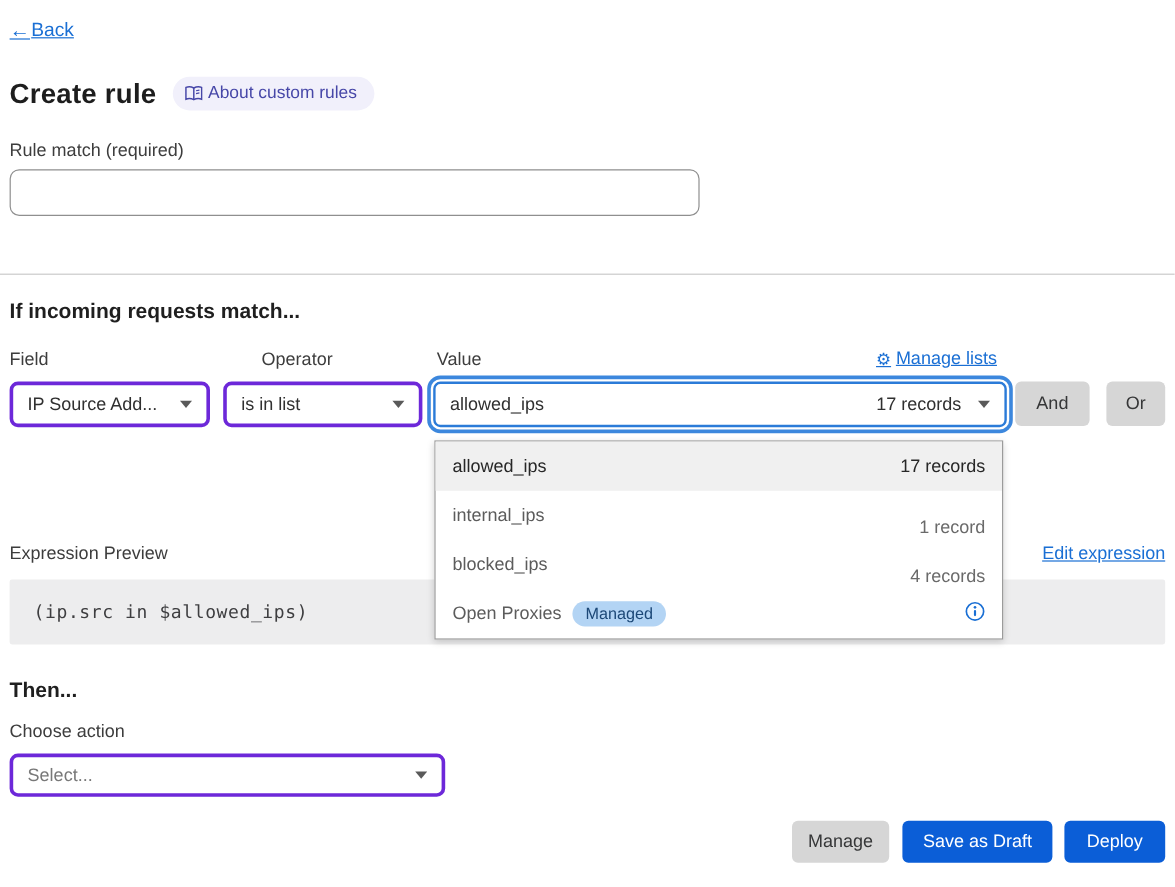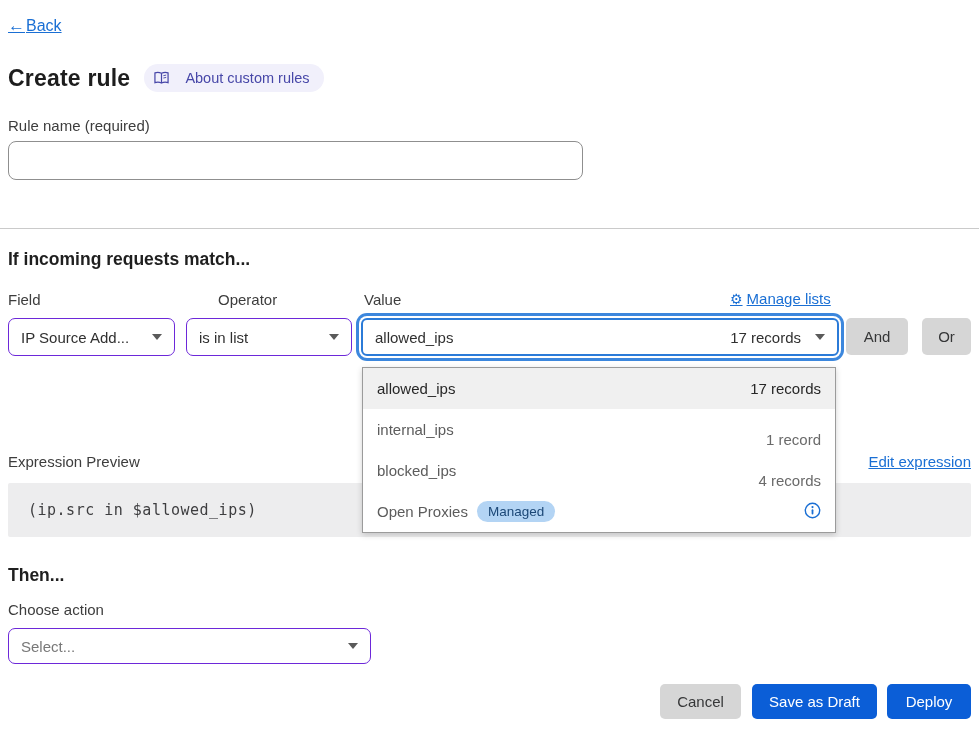--- a/index.html
+++ b/index.html
@@ -9,21 +9,21 @@
 
   a, .link { color: #1a6fd4; text-decoration: underline; cursor: pointer; font-size: 15px; }
 
   
   .back { position: absolute; left: 8px; top: 16px; font-size: 16px; display: flex; align-items: center; }
   .back .arrow { text-decoration: none; display: inline-block; margin-right: 1px; font-size: 17px; color: #1a6fd4; }
 
   
   .title-row { position: absolute; left: 8px; top: 64px; display: flex; align-items: center; gap: 14px; }
   h1 { font-size: 23px; font-weight: 700; color: #1d1d1d; letter-spacing: .2px; }
-  .about-badge { display: inline-flex; align-items: center; gap: 16px; background: #f1f0fb;
+  .about-badge { display: inline-flex; align-items: center; gap: 4px; background: #f1f0fb;
     color: #4747a8; font-size: 14.5px; padding: 6px 14px 6px 10px; border-radius: 15px; cursor: pointer; }
   .about-badge svg { display: block; }
 
   
   .field-label { position: absolute; font-size: 15px; color: #3d3d3d; }
   .rule-name-label { left: 8px; top: 117px; }
   .rule-name-input { position: absolute; left: 8px; top: 141px; width: 575px; height: 39px;
     border: 1px solid #8f8f8f; border-radius: 8px; font-size: 15px; padding: 0 12px;
     font-family: "Liberation Sans", sans-serif; outline: none; }
   .helper { position: absolute; left: 8px; top: 187px; font-size: 15px; color: #565656; }
@@ -36,21 +36,21 @@
 
   
   .lbl-field { left: 8px; top: 291px; }
   .lbl-operator { left: 186px; top: 291px; margin-left: 32px; }
   .lbl-value { left: 364px; top: 291px; }
   .manage-lists { position: absolute; top: 290px; left: 730px; width: 110px; display: flex;
     align-items: center; gap: 4px; font-size: 15px; }
   .gear { font-size: 14px; color: #1a6fd4; text-decoration: none; }
 
   
-  .select { position: absolute; height: 38px; border: 1px solid #6d28d9; border-radius: 7px;
+  .select { position: absolute; height: 38px; border: 3px solid #6d28d9; border-radius: 7px;
     background: #fff; display: flex; align-items: center; font-size: 15px; color: #303030;
     padding: 0 12px; cursor: pointer; }
   .select .chev { margin-left: auto; width: 0; height: 0; border-left: 5px solid transparent;
     border-right: 5px solid transparent; border-top: 6px solid #5a5a5a; }
   .sel-field { left: 8px; top: 318px; width: 167px; }
   .sel-operator { left: 186px; top: 318px; width: 166px; }
   .sel-value { left: 361px; top: 318px; width: 478px; border: 2px solid #2b7bd8;
     box-shadow: 0 0 0 2px #ffffff, 0 0 0 5px #3c87dd; border-radius: 6px; }
   .sel-value .records { margin-left: auto; color: #303030; }
   .sel-value .chev { margin-left: 14px; }
@@ -109,21 +109,21 @@
             <path d="M1 1.5 Q4.5 0.2 8 2 Q11.5 0.2 15 1.5 L15 12 Q11.5 10.6 8 12.4 Q4.5 10.6 1 12 Z" fill="none" stroke="#4747a8" stroke-width="1.3"></path>
             <line x1="8" y1="2" x2="8" y2="12.4" stroke="#4747a8" stroke-width="1.3"></line>
             <line x1="10" y1="4.5" x2="13" y2="3.9" stroke="#4747a8" stroke-width="1"></line>
             <line x1="10" y1="7" x2="13" y2="6.4" stroke="#4747a8" stroke-width="1"></line>
           </svg>
         </span>
       <span>About custom rules</span>
     </span>
   </div>
 
-  <label class="field-label rule-name-label">Rule name (required)</label>
+  <label class="field-label rule-name-label">Rule match (required)</label>
   <input class="rule-name-input" type="text" value="" style="">
 
   <div class="divider"></div>
 
   <h2 class="section match-heading">If incoming requests match...</h2>
 
   <label class="field-label lbl-field">Field</label>
   <label class="field-label lbl-operator">Operator</label>
   <label class="field-label lbl-value">Value</label>
 
@@ -181,17 +181,17 @@
     <code>(ip.src in $allowed_ips)</code>
   </div>
 
   <h2 class="section then-heading">Then...</h2>
   <label class="field-label action-label">Choose action</label>
   <div class="select sel-action">
     <span>Select...</span>
     <span class="chev"></span>
   </div>
 
-  <button class="gray-btn btn-cancel">Cancel</button>
+  <button class="gray-btn btn-cancel">Manage</button>
   <button class="blue-btn btn-save-draft">Save as Draft</button>
   <button class="blue-btn btn-deploy">Deploy</button>
 
 </div>
 
 </body></html>

